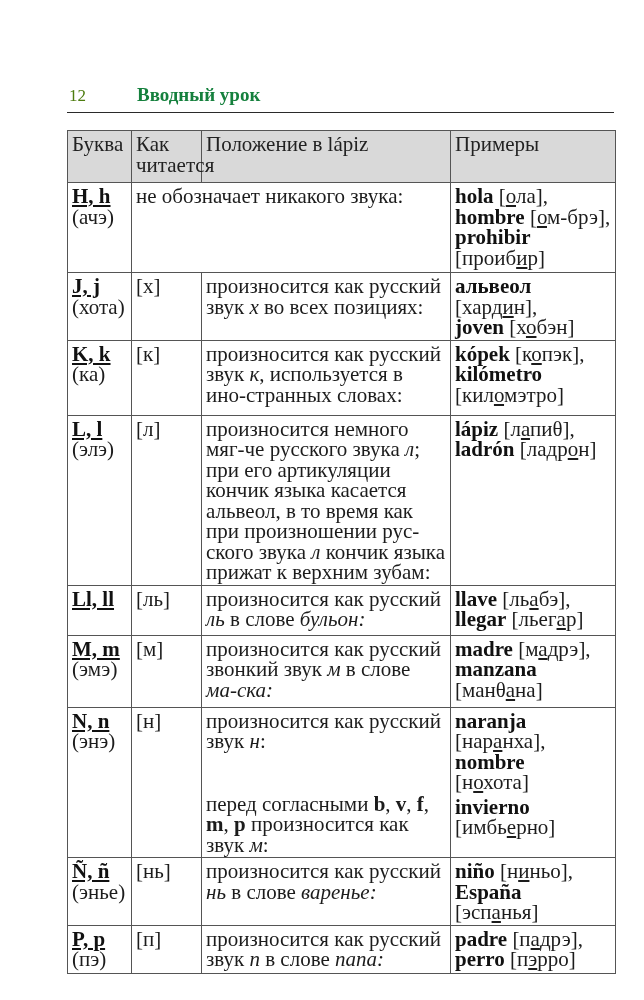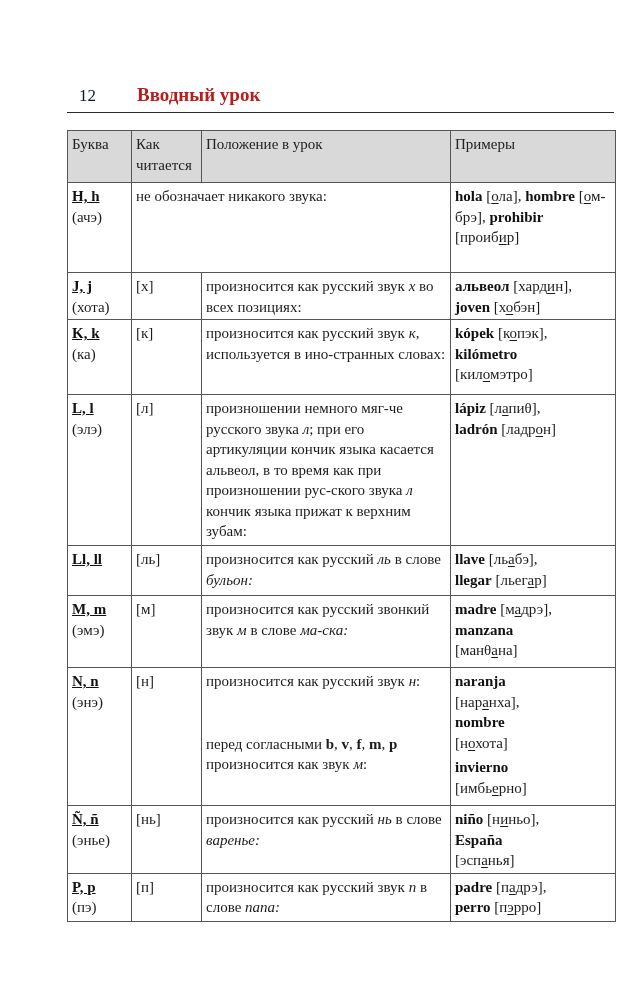--- a/index.html
+++ b/index.html
@@ -6,31 +6,31 @@
   body {
     width: 644px; height: 1000px; background: #ffffff; position: relative;
     font-family: "DejaVu Serif", "Liberation Serif", serif;
     color: #1c1c1c; overflow: hidden;
   }
   .running-head {
     position: absolute; left: 67px; top: 84px; width: 547px; height: 28px;
     border-bottom: 1px solid #2a2a2a;
   }
   .page-num {
-    position: absolute; left: 12px; top: 2px;
-    font-family: "Liberation Serif", serif; font-size: 17px; color: #0f172a;
+    position: absolute; left: 2px; top: 2px;
+    font-family: "Liberation Serif", serif; font-size: 17px; color: #4d7c0f;
   }
   .chapter-title {
     position: absolute; left: 70px; top: 0px;
-    font-family: "Liberation Serif", serif; font-size: 19px; font-weight: bold; color: #b91c1c;
+    font-family: "Liberation Serif", serif; font-size: 19px; font-weight: bold; color: #15803d;
   }
   table.alpha {
     position: absolute; left: 67px; top: 130px;
     border-collapse: collapse; table-layout: fixed; width: 548px;
-    font-family: "Liberation Serif", serif; font-size: 15px; line-height: 20.5px;
+    font-family: "Liberation Serif", serif; font-size: 21px; line-height: 20.5px;
   }
   table.alpha td, table.alpha th {
     border: 1.5px solid #555; vertical-align: top; padding: 3px 4px 2px 4px;
     text-align: left; font-weight: normal;
   }
   table.alpha th { background: #d9d9d9; color: #222; }
   col.c1 { width: 64px; } col.c2 { width: 70px; } col.c3 { width: 249px; } col.c4 { width: 165px; }
   .letter { font-weight: bold; color: #111; text-decoration: underline; }
   .lname { display: block; }
   .ex-word { font-weight: bold; color: #111; }
@@ -55,21 +55,21 @@
   <colgroup>
       <col class="c1">
       <col class="c2">
       <col class="c3">
       <col class="c4">
     </colgroup>
   <thead>
     <tr class="r-head">
       <th>Буква</th>
       <th><span>Как</span><br><span>читается</span></th>
-      <th>Положение в урок</th>
+      <th>Положение в lápiz</th>
       <th>Примеры</th>
     </tr>
   </thead>
   <tbody>
 
     <tr class="r-h">
       <td><span class="letter">H, h</span><span class="lname">(ачэ)</span></td>
       <td colspan="2"><span>не обозначает никакого звука:</span></td>
       <td>
         <span class="ex-word">hola</span> <span><span>[</span><span class="u">о</span><span>ла],</span></span>
@@ -94,21 +94,21 @@
       <td><span>произносится как русский звук </span><i>к</i><span>, используется в ино-странных словах:</span></td>
       <td>
         <span class="ex-word">kópek</span> <span><span>[к</span><span class="u">о</span><span>пэк],</span></span><br>
         <span class="ex-word">kilómetro</span><br><span><span>[кил</span><span class="u">о</span><span>мэтро]</span></span>
       </td>
     </tr>
 
     <tr class="r-l">
       <td><span class="letter">L, l</span><span class="lname">(элэ)</span></td>
       <td>[л]</td>
-      <td><span>произношении немного мяг-че русского звука </span><i>л</i><span>; при его артикуляции кончик языка касается альвеол, в то время как при произношении рус-ского звука </span><i>л</i><span> кончик языка прижат к верхним зубам:</span></td>
+      <td><span>произносится немного мяг-че русского звука </span><i>л</i><span>; при его артикуляции кончик языка касается альвеол, в то время как при произношении рус-ского звука </span><i>л</i><span> кончик языка прижат к верхним зубам:</span></td>
       <td>
         <span class="ex-word">lápiz</span> <span><span>[л</span><span class="u">а</span><span>пиθ],</span></span><br>
         <span class="ex-word">ladrón</span> <span><span>[ладр</span><span class="u">о</span><span>н]</span></span>
       </td>
     </tr>
 
     <tr class="r-ll">
       <td><span class="letter">Ll, ll</span></td>
       <td>[ль]</td>
       <td><span>произносится как русский </span><i>ль</i><span> в слове </span><i>бульон:</i></td>

